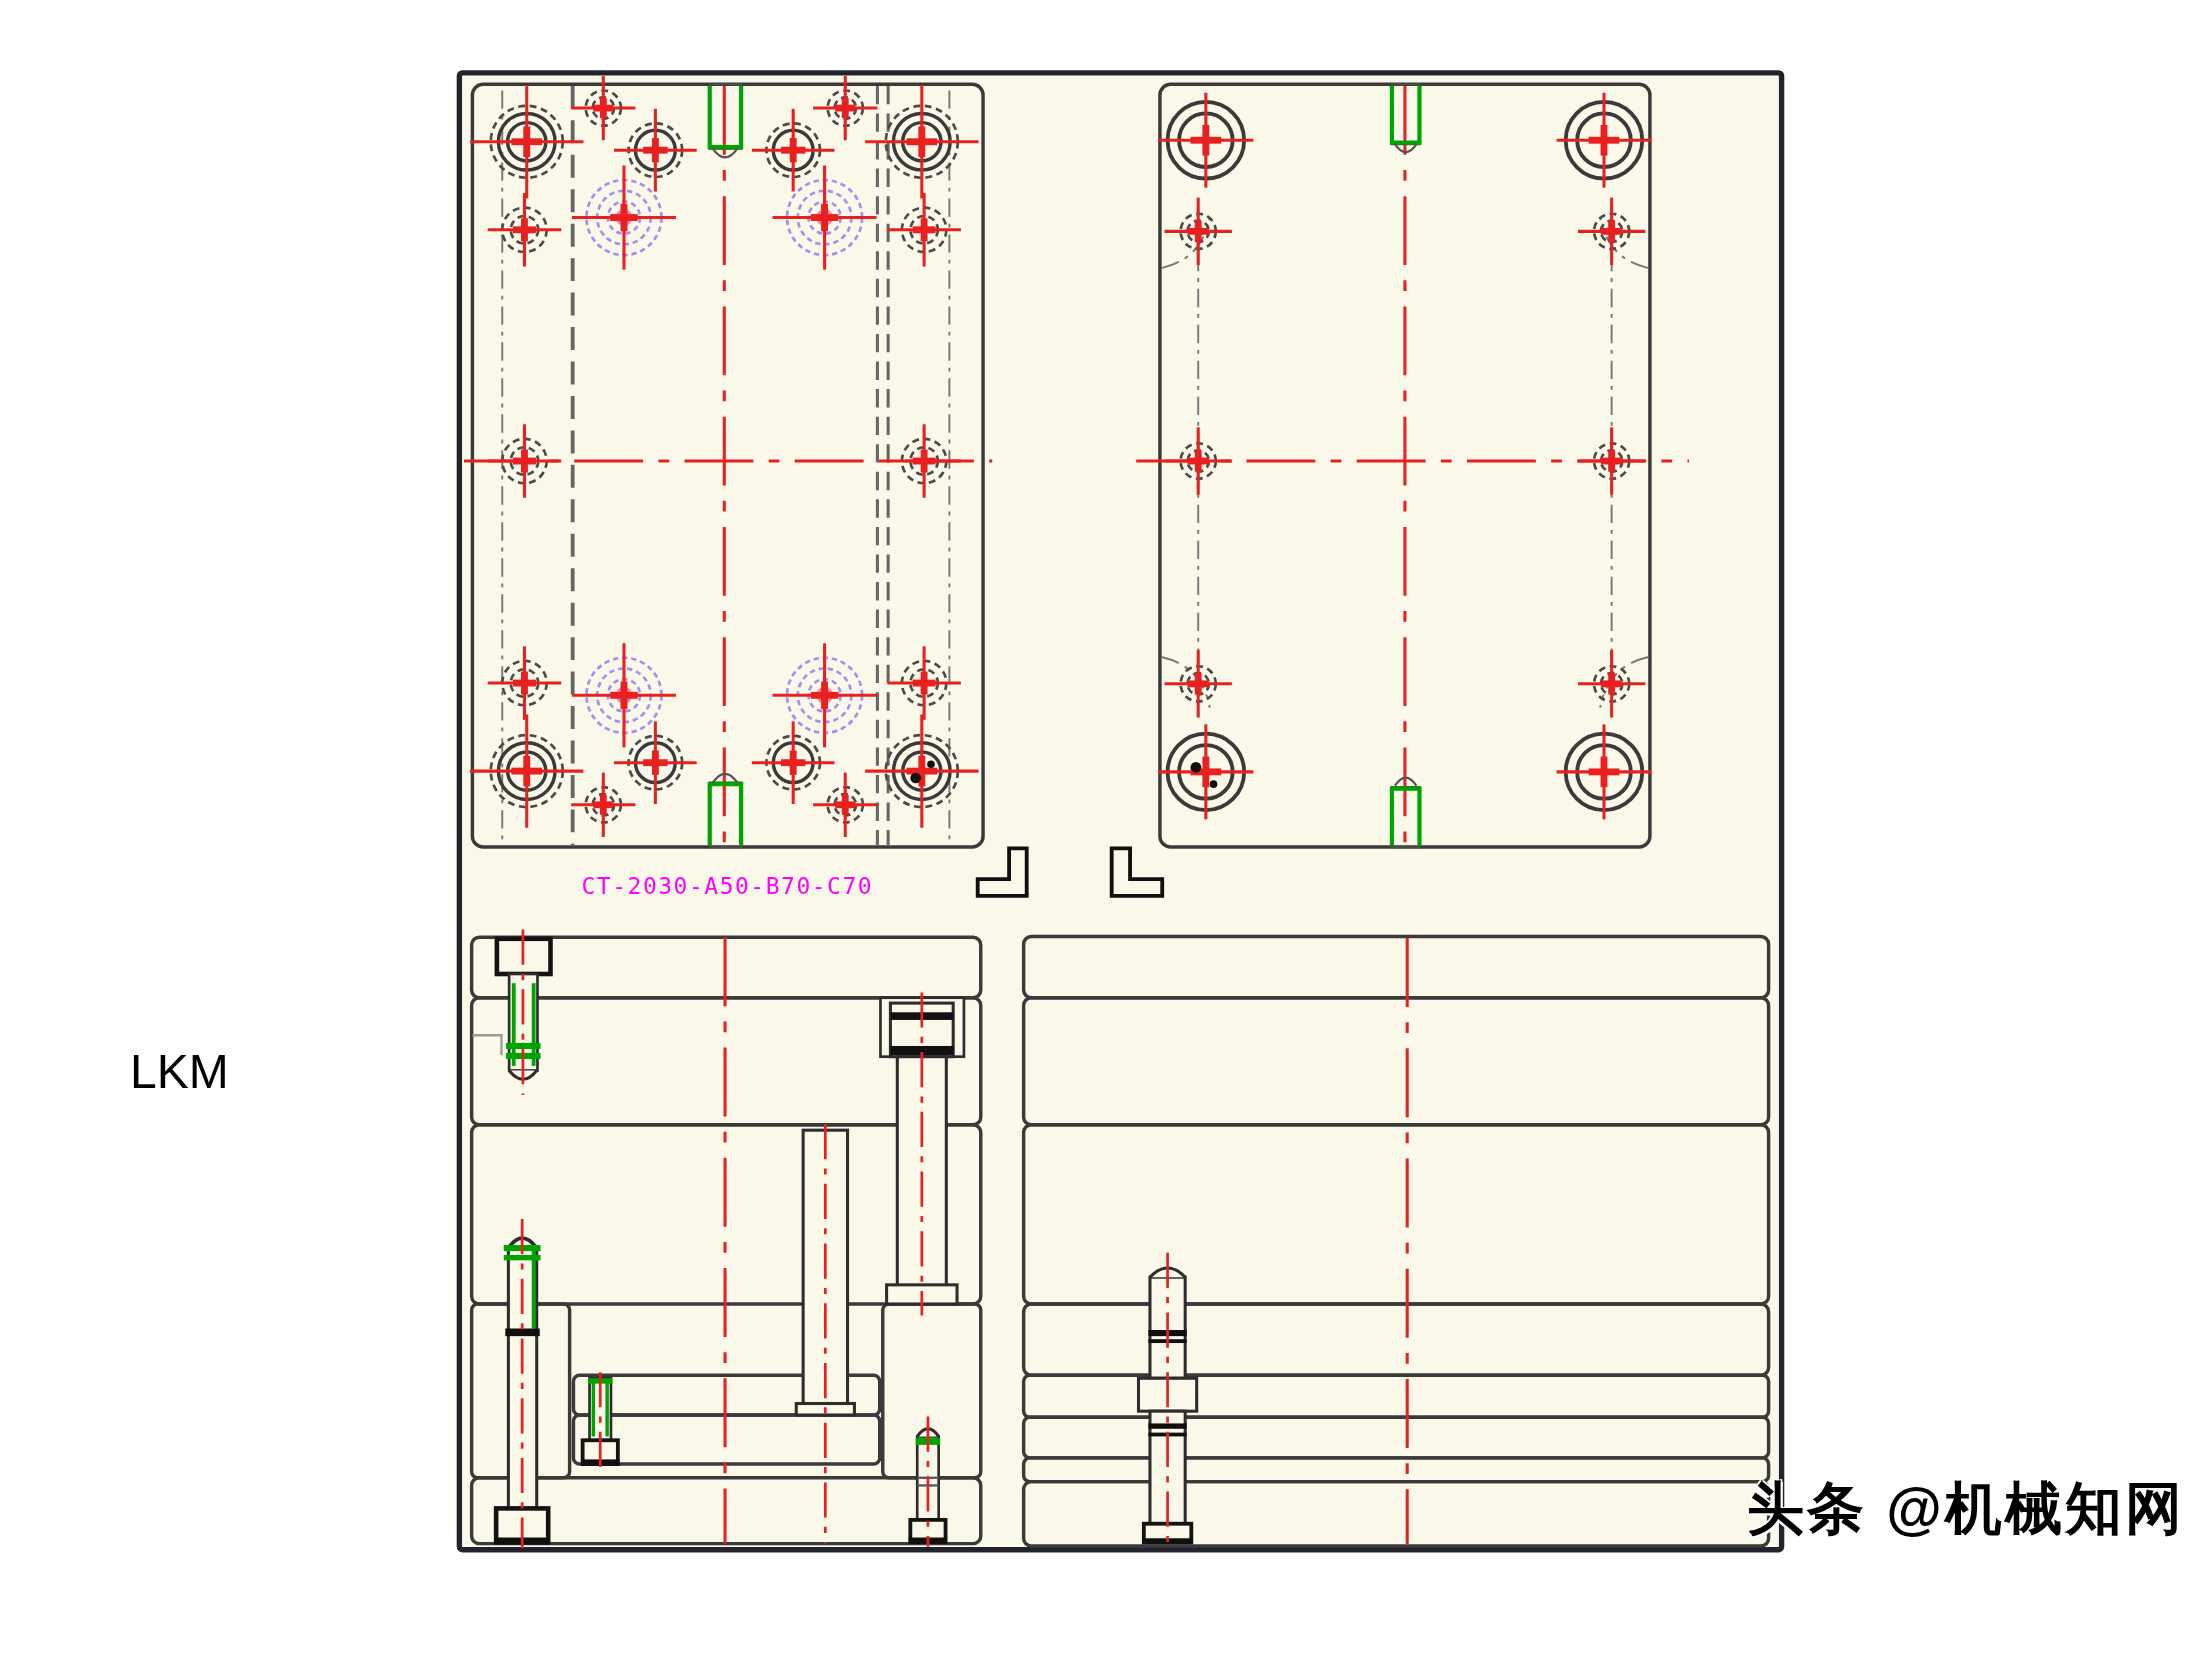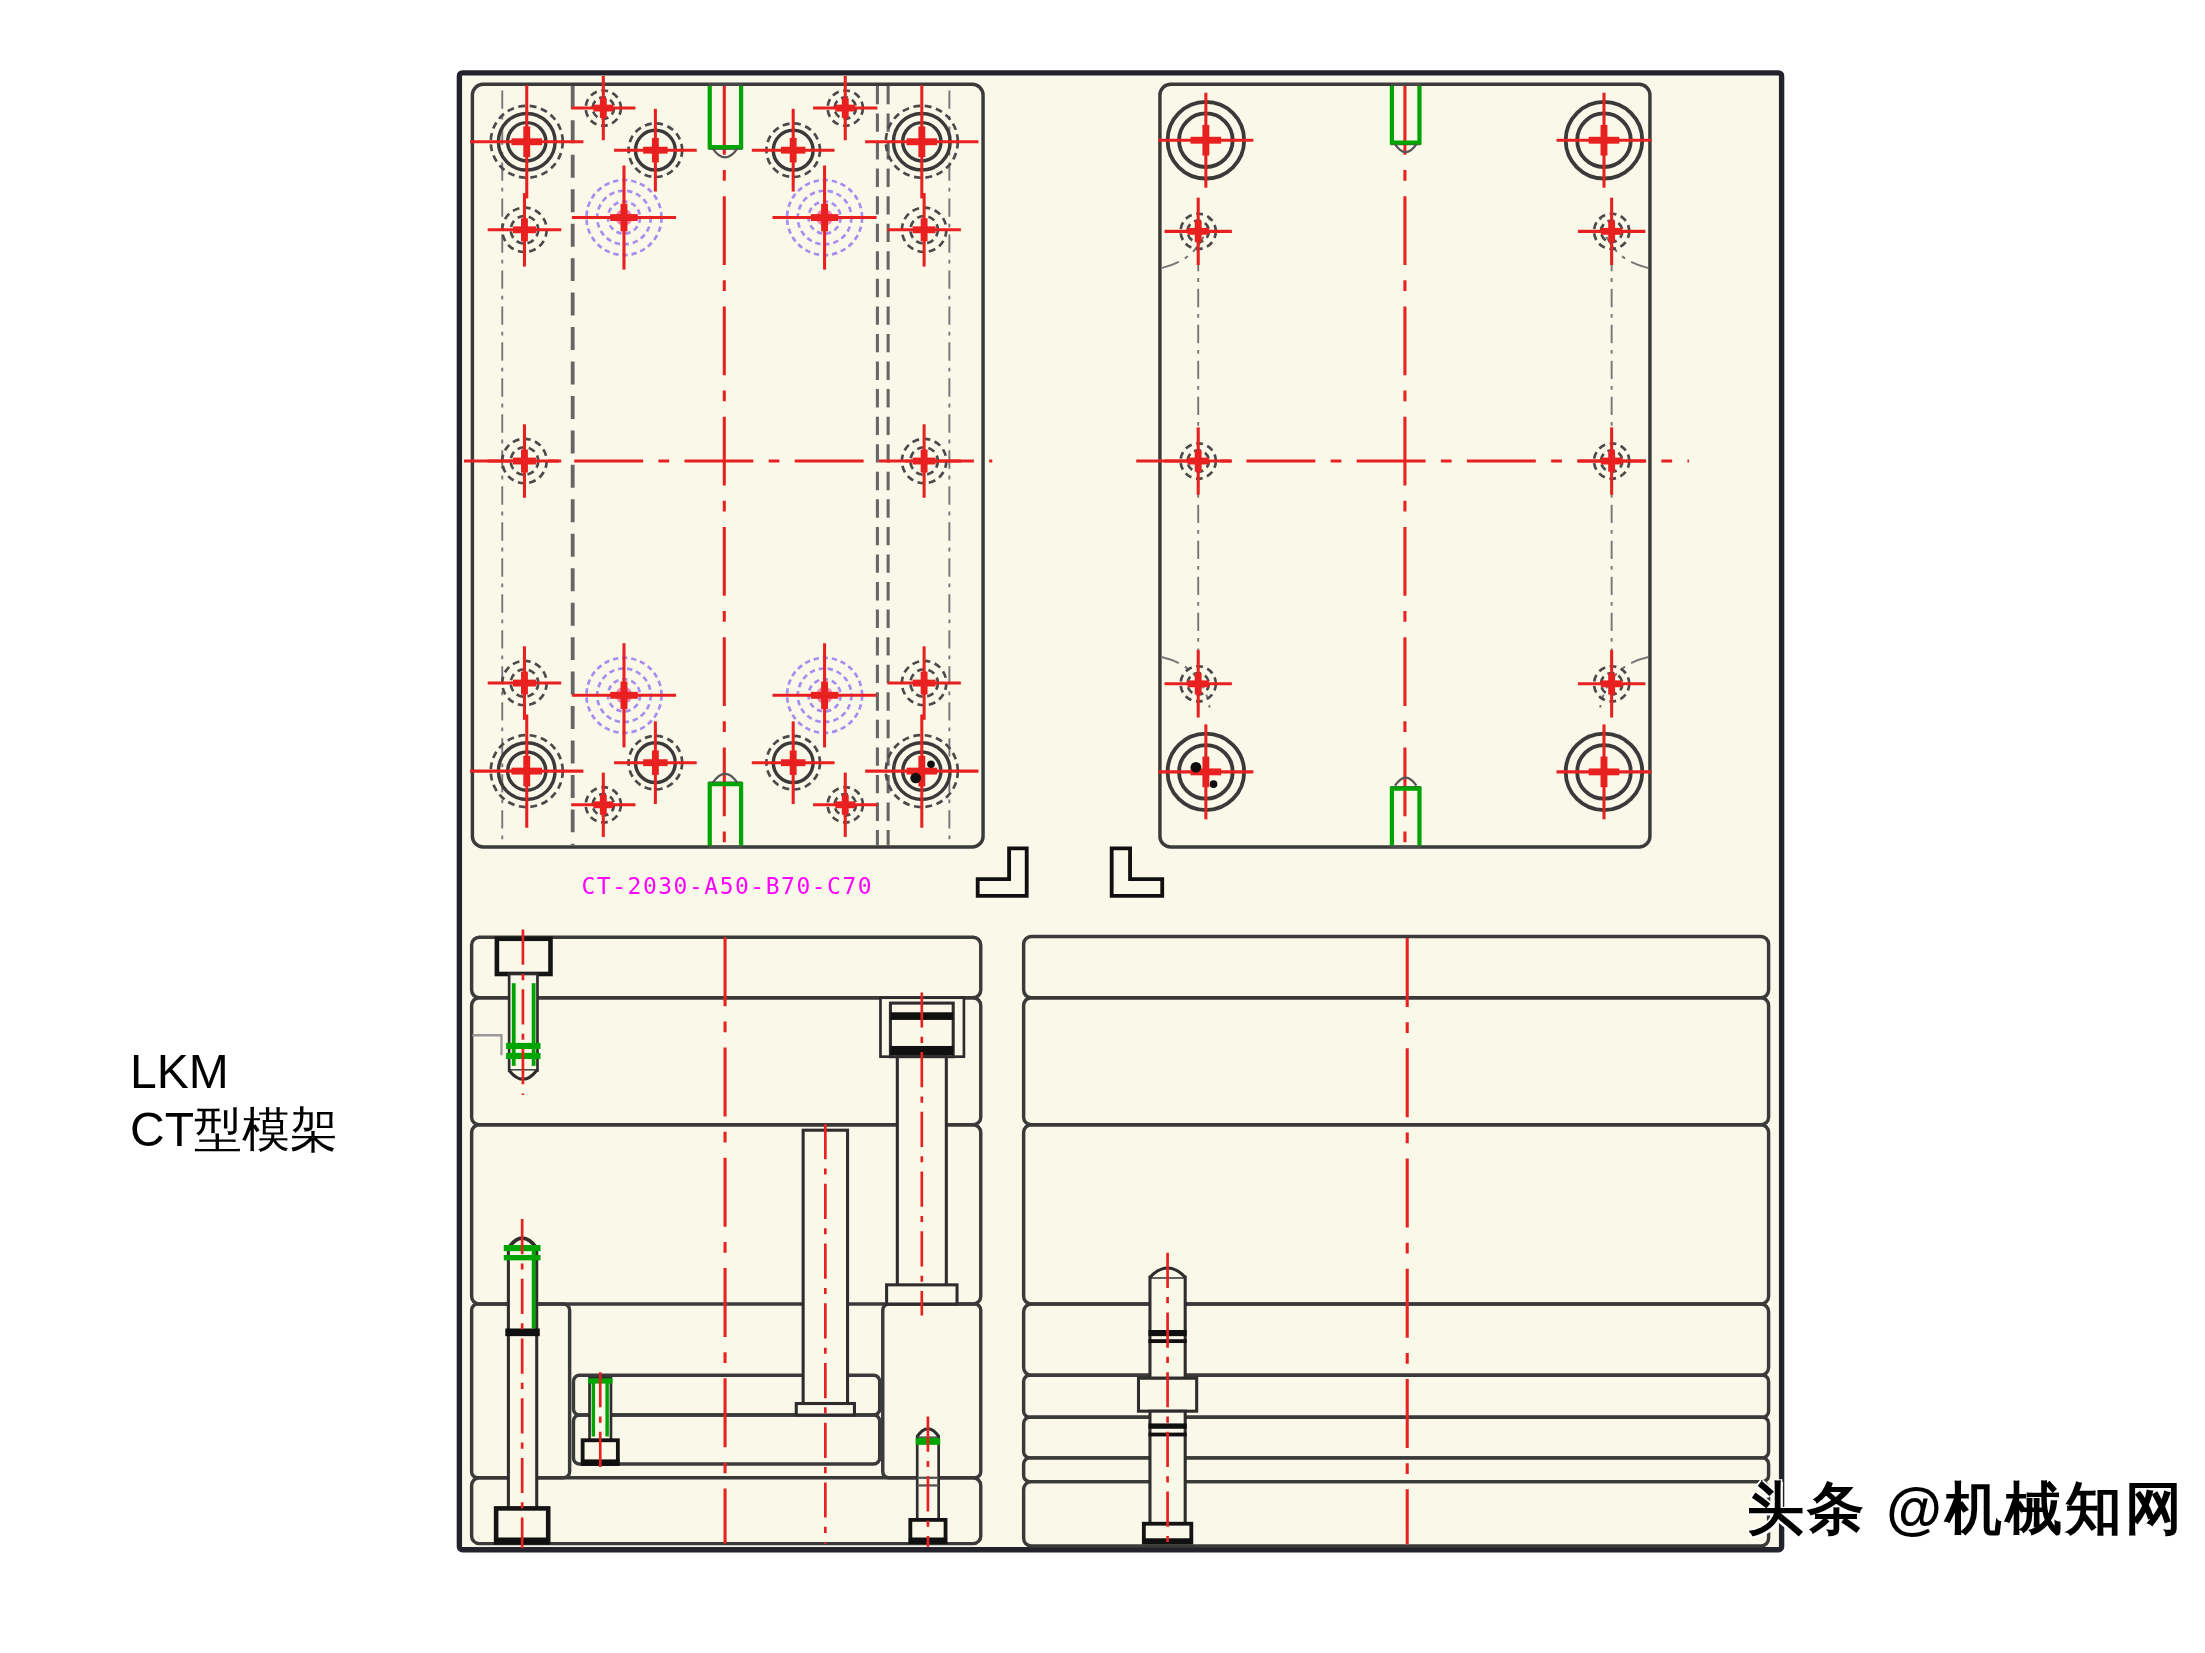--- a/index.html
+++ b/index.html
@@ -316,19 +316,18 @@
       <rect x="1492" y="2009" width="66" height="8" class="blackf"></rect>
       <line x1="1525" y1="1636" x2="1525" y2="2018" class="reddd"></line>
     </g>
 
     <line x1="1838" y1="1225" x2="1838" y2="2017" class="redcl"></line>
   </g>
 </svg>
 
 <div class="caption">
   <div>LKM</div>
-  <div>CT型模架</div>
 </div>
 
 <div class="watermark">头条 @机械知网</div>
 
 </div>
 
 
 </body></html>

